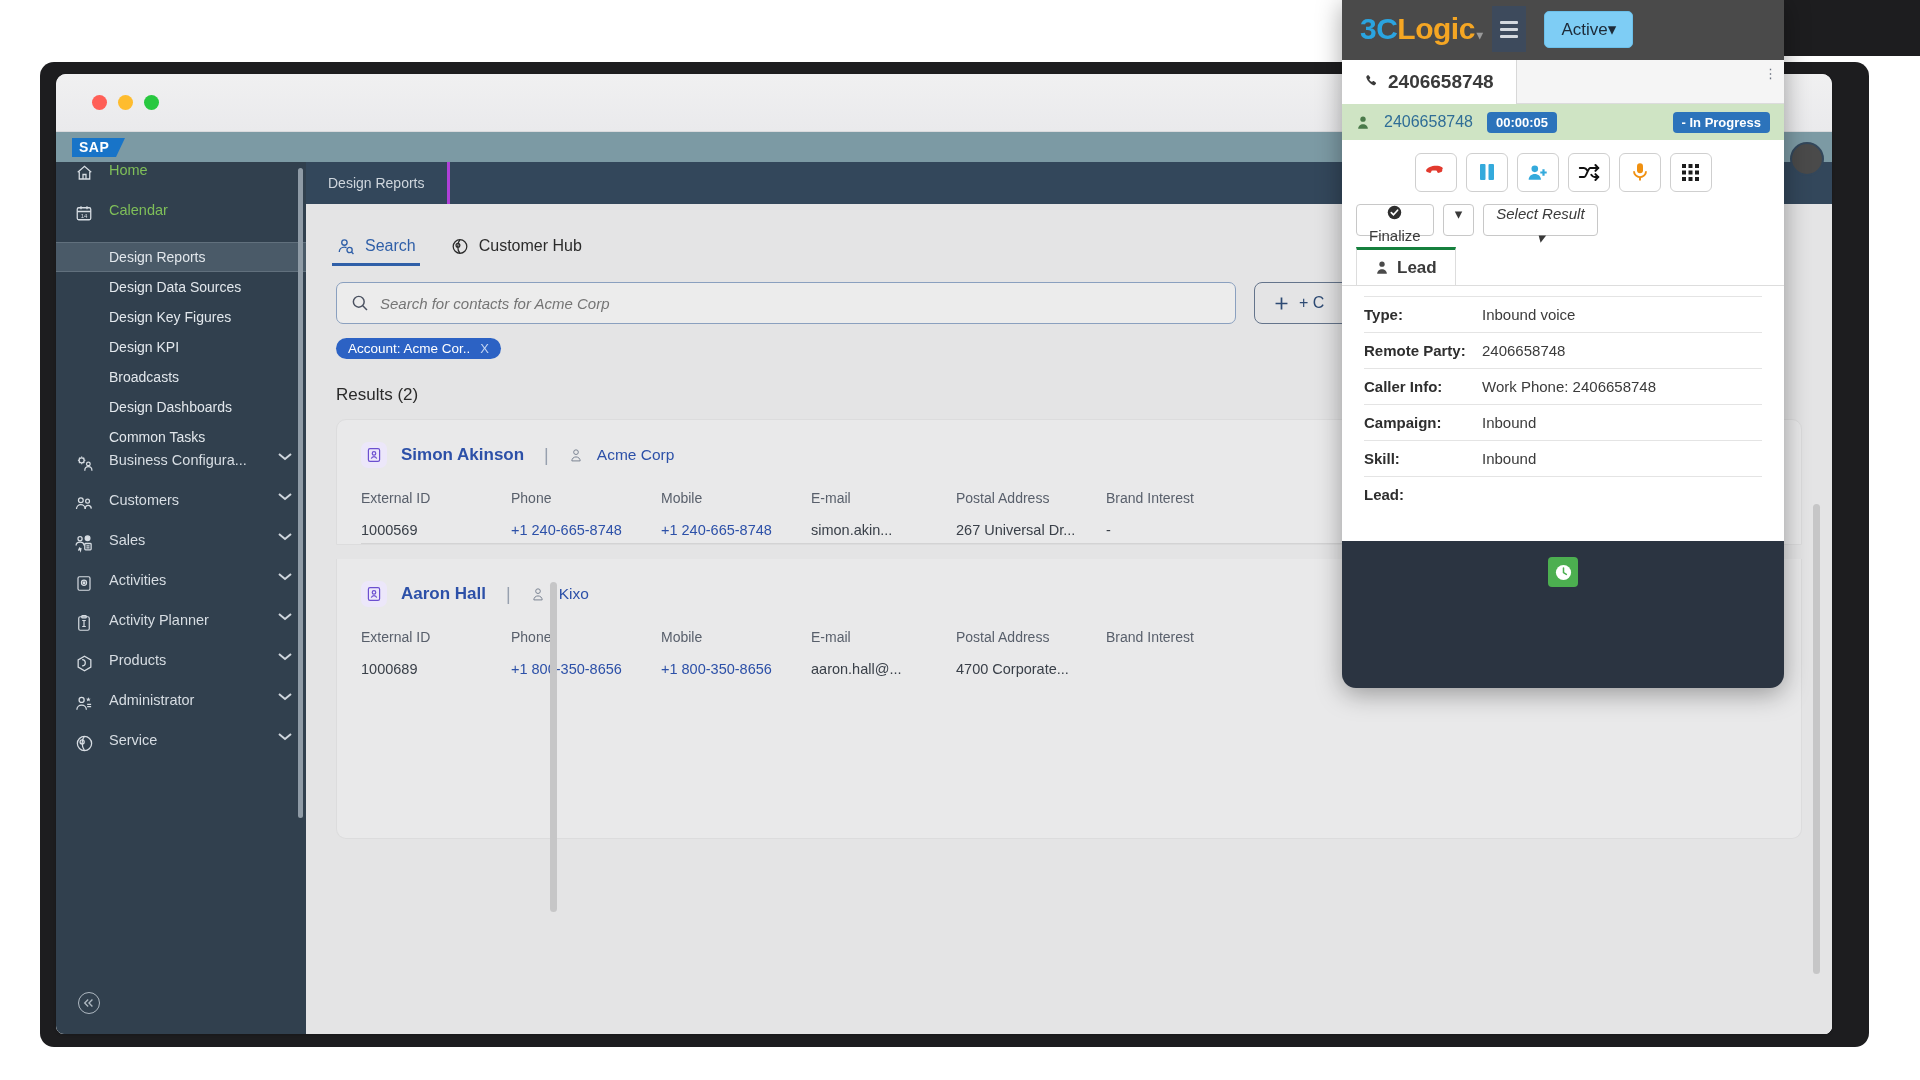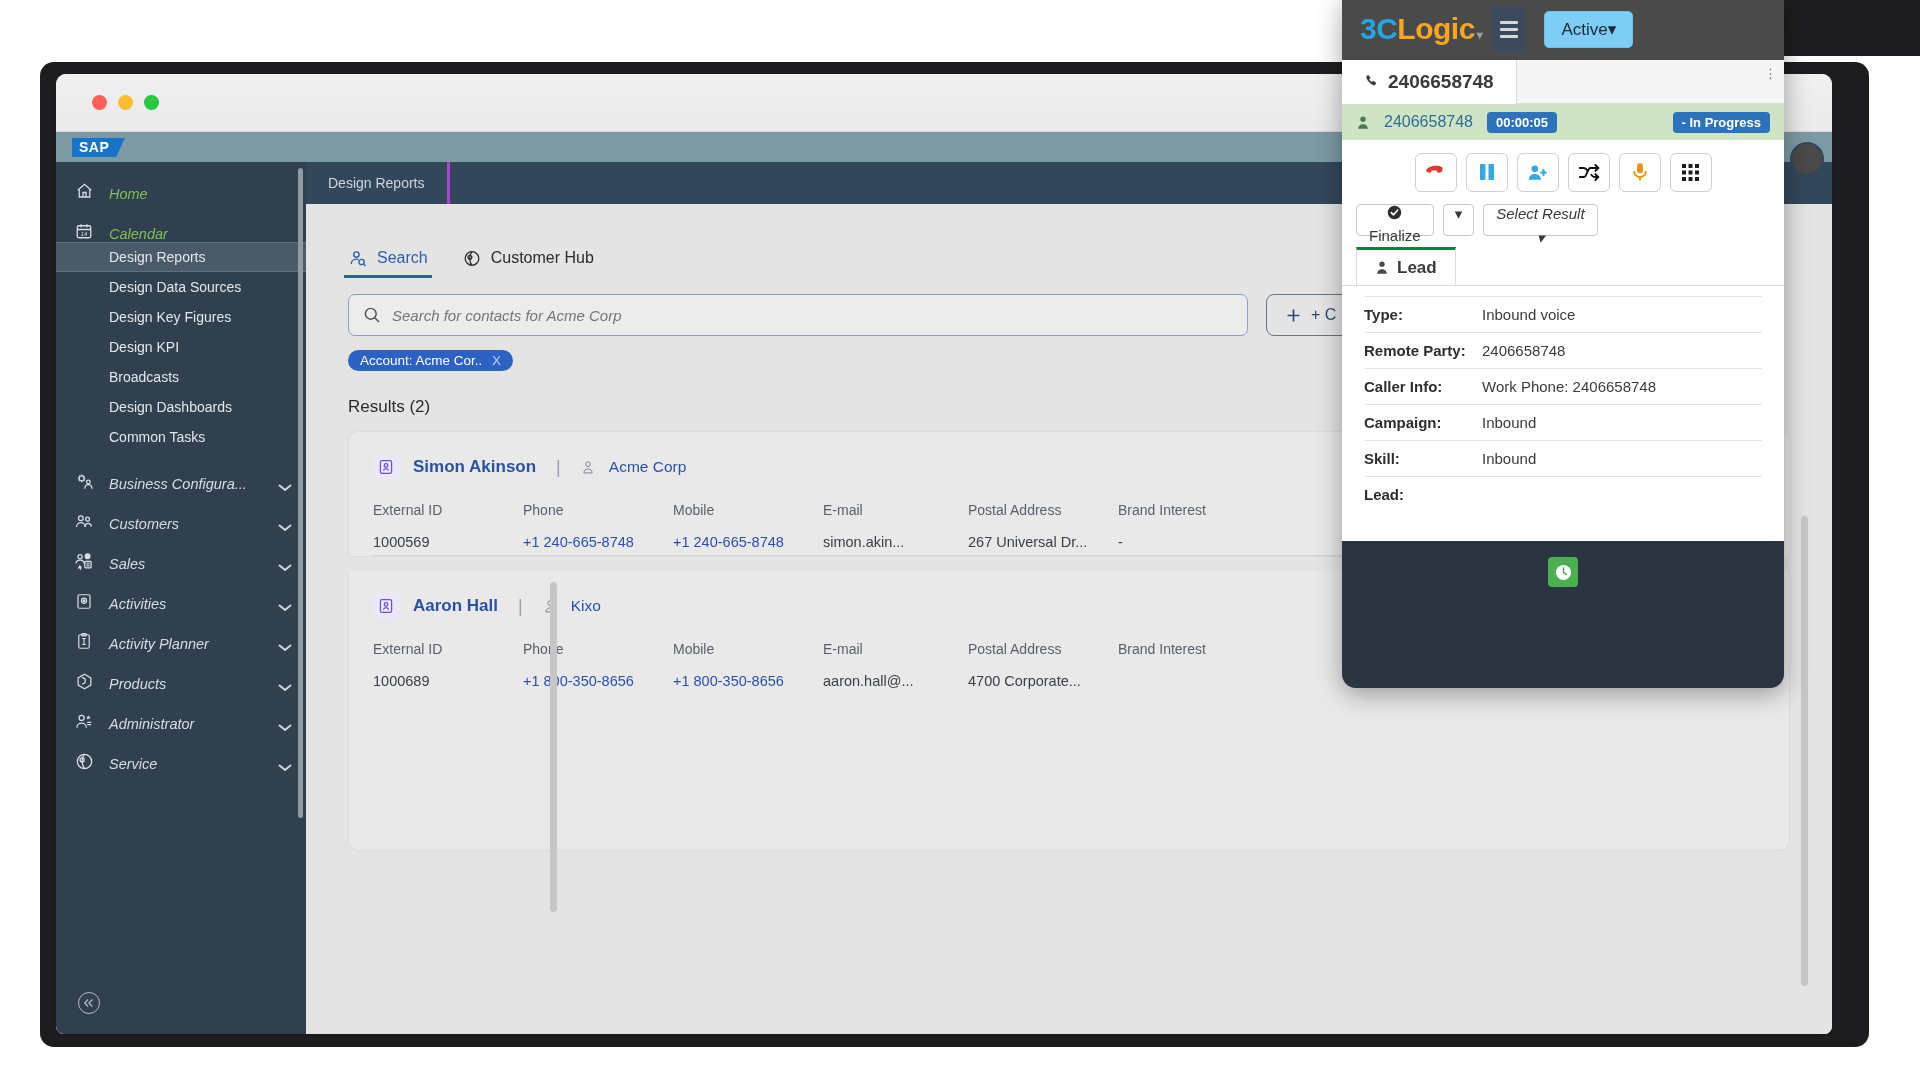--- a/index.html
+++ b/index.html
@@ -69,28 +69,27 @@
 
   
   .sidebar {
     position: absolute;
     left: 0; top: 30px;
     width: 250px; height: 872px;
     background: #31404e;
     overflow: hidden;
   }
   .nav-item {
-    display: flex; align-items: flex-end;
+    display: flex; align-items: flex-start;
     height: 40px;
     padding: 0 14px 0 16px;
     color: #d7dde3;
     font-size: 14.5px;
     cursor: pointer;
     position: relative;
-    font-style: italic;
   }
   .nav-item .ico {
     width: 24px; height: 22px;
     display: flex; align-items: center; justify-content: center;
     margin-right: 13px;
     flex: 0 0 24px;
   }
   .nav-item .lbl { flex: 1; white-space: nowrap; }
   .nav-item.green .lbl { color: #7fbf59; }
   .nav-item .chev {
@@ -166,21 +165,21 @@
   }
   .avatar-circle {
     position: absolute; right: 8px; top: -20px;
     width: 34px; height: 34px; border-radius: 50%;
     background: #4a4a4a; border: 2px solid #33475b;
   }
 
   
   .content {
     position: relative;
-    margin: 12px;
+    margin: 0;
     height: 830px;
     background: #e4e4e5;
     padding: 22px 30px 0 30px;
   }
   .sub-tabs { display: flex; align-items: center; gap: 34px; height: 40px; }
   .sub-tab {
     display: flex; align-items: center; gap: 9px;
     font-size: 16px; color: #2b2b2b;
     cursor: pointer; position: relative;
     height: 40px;

